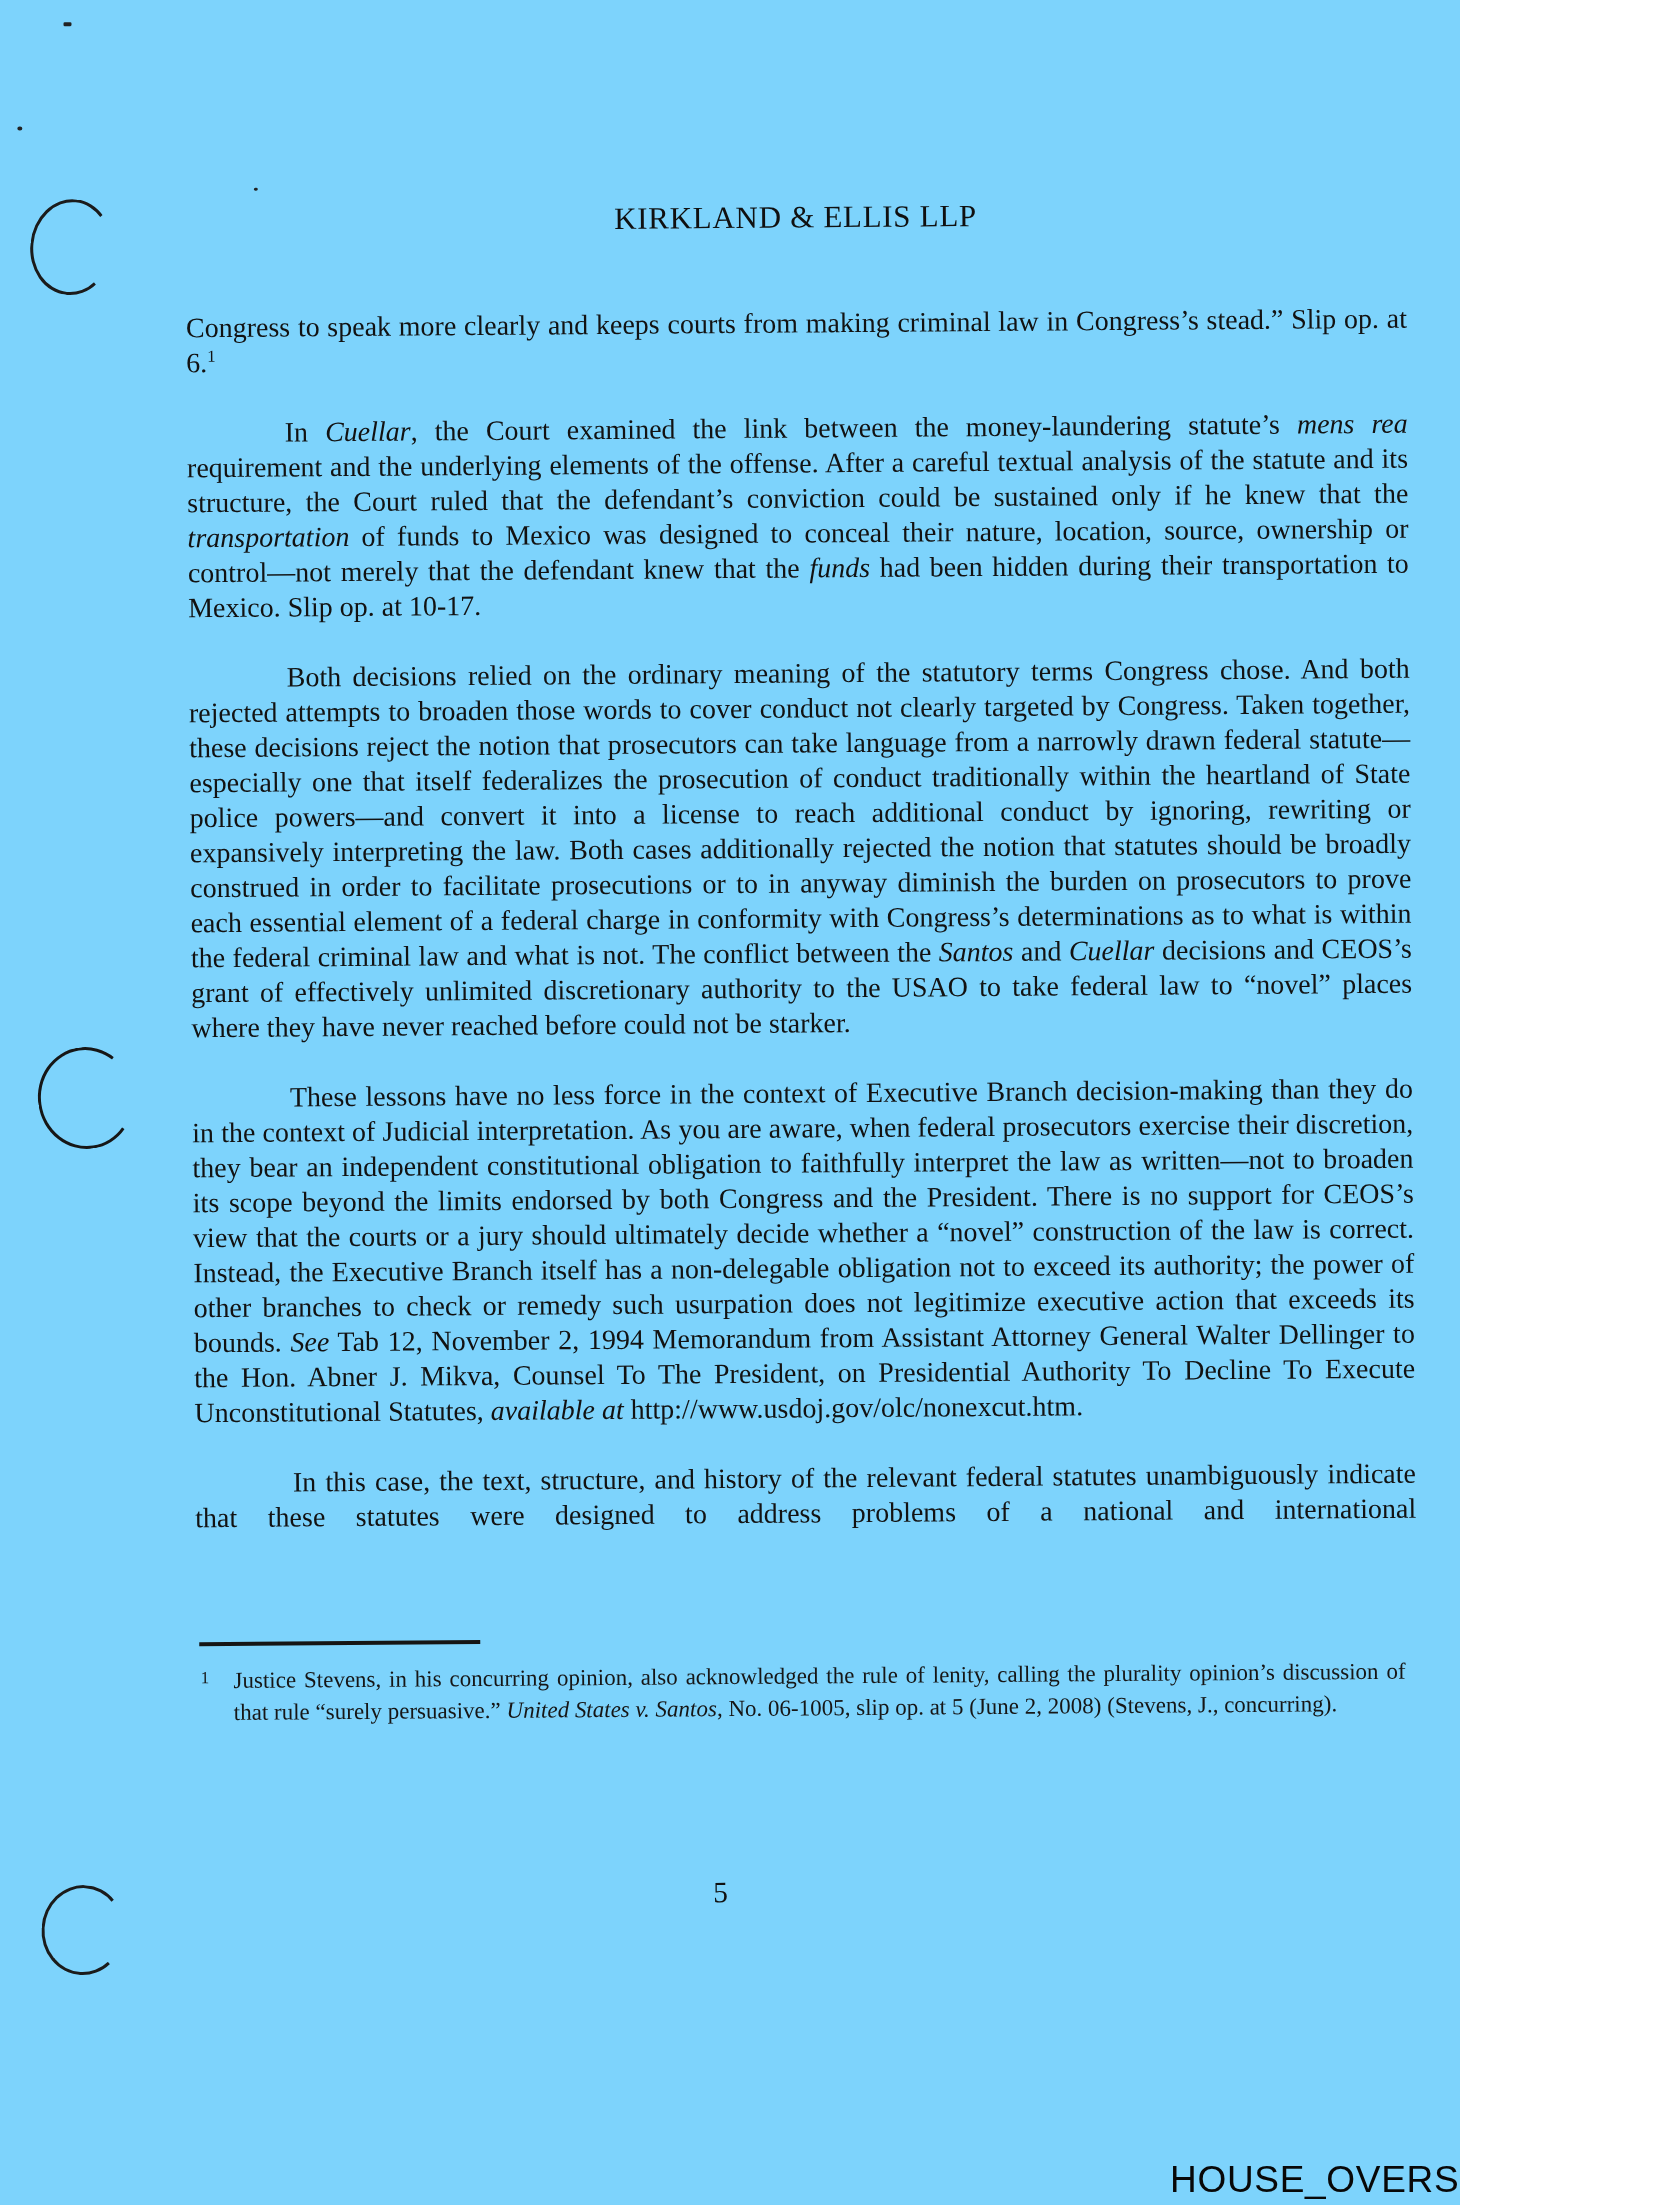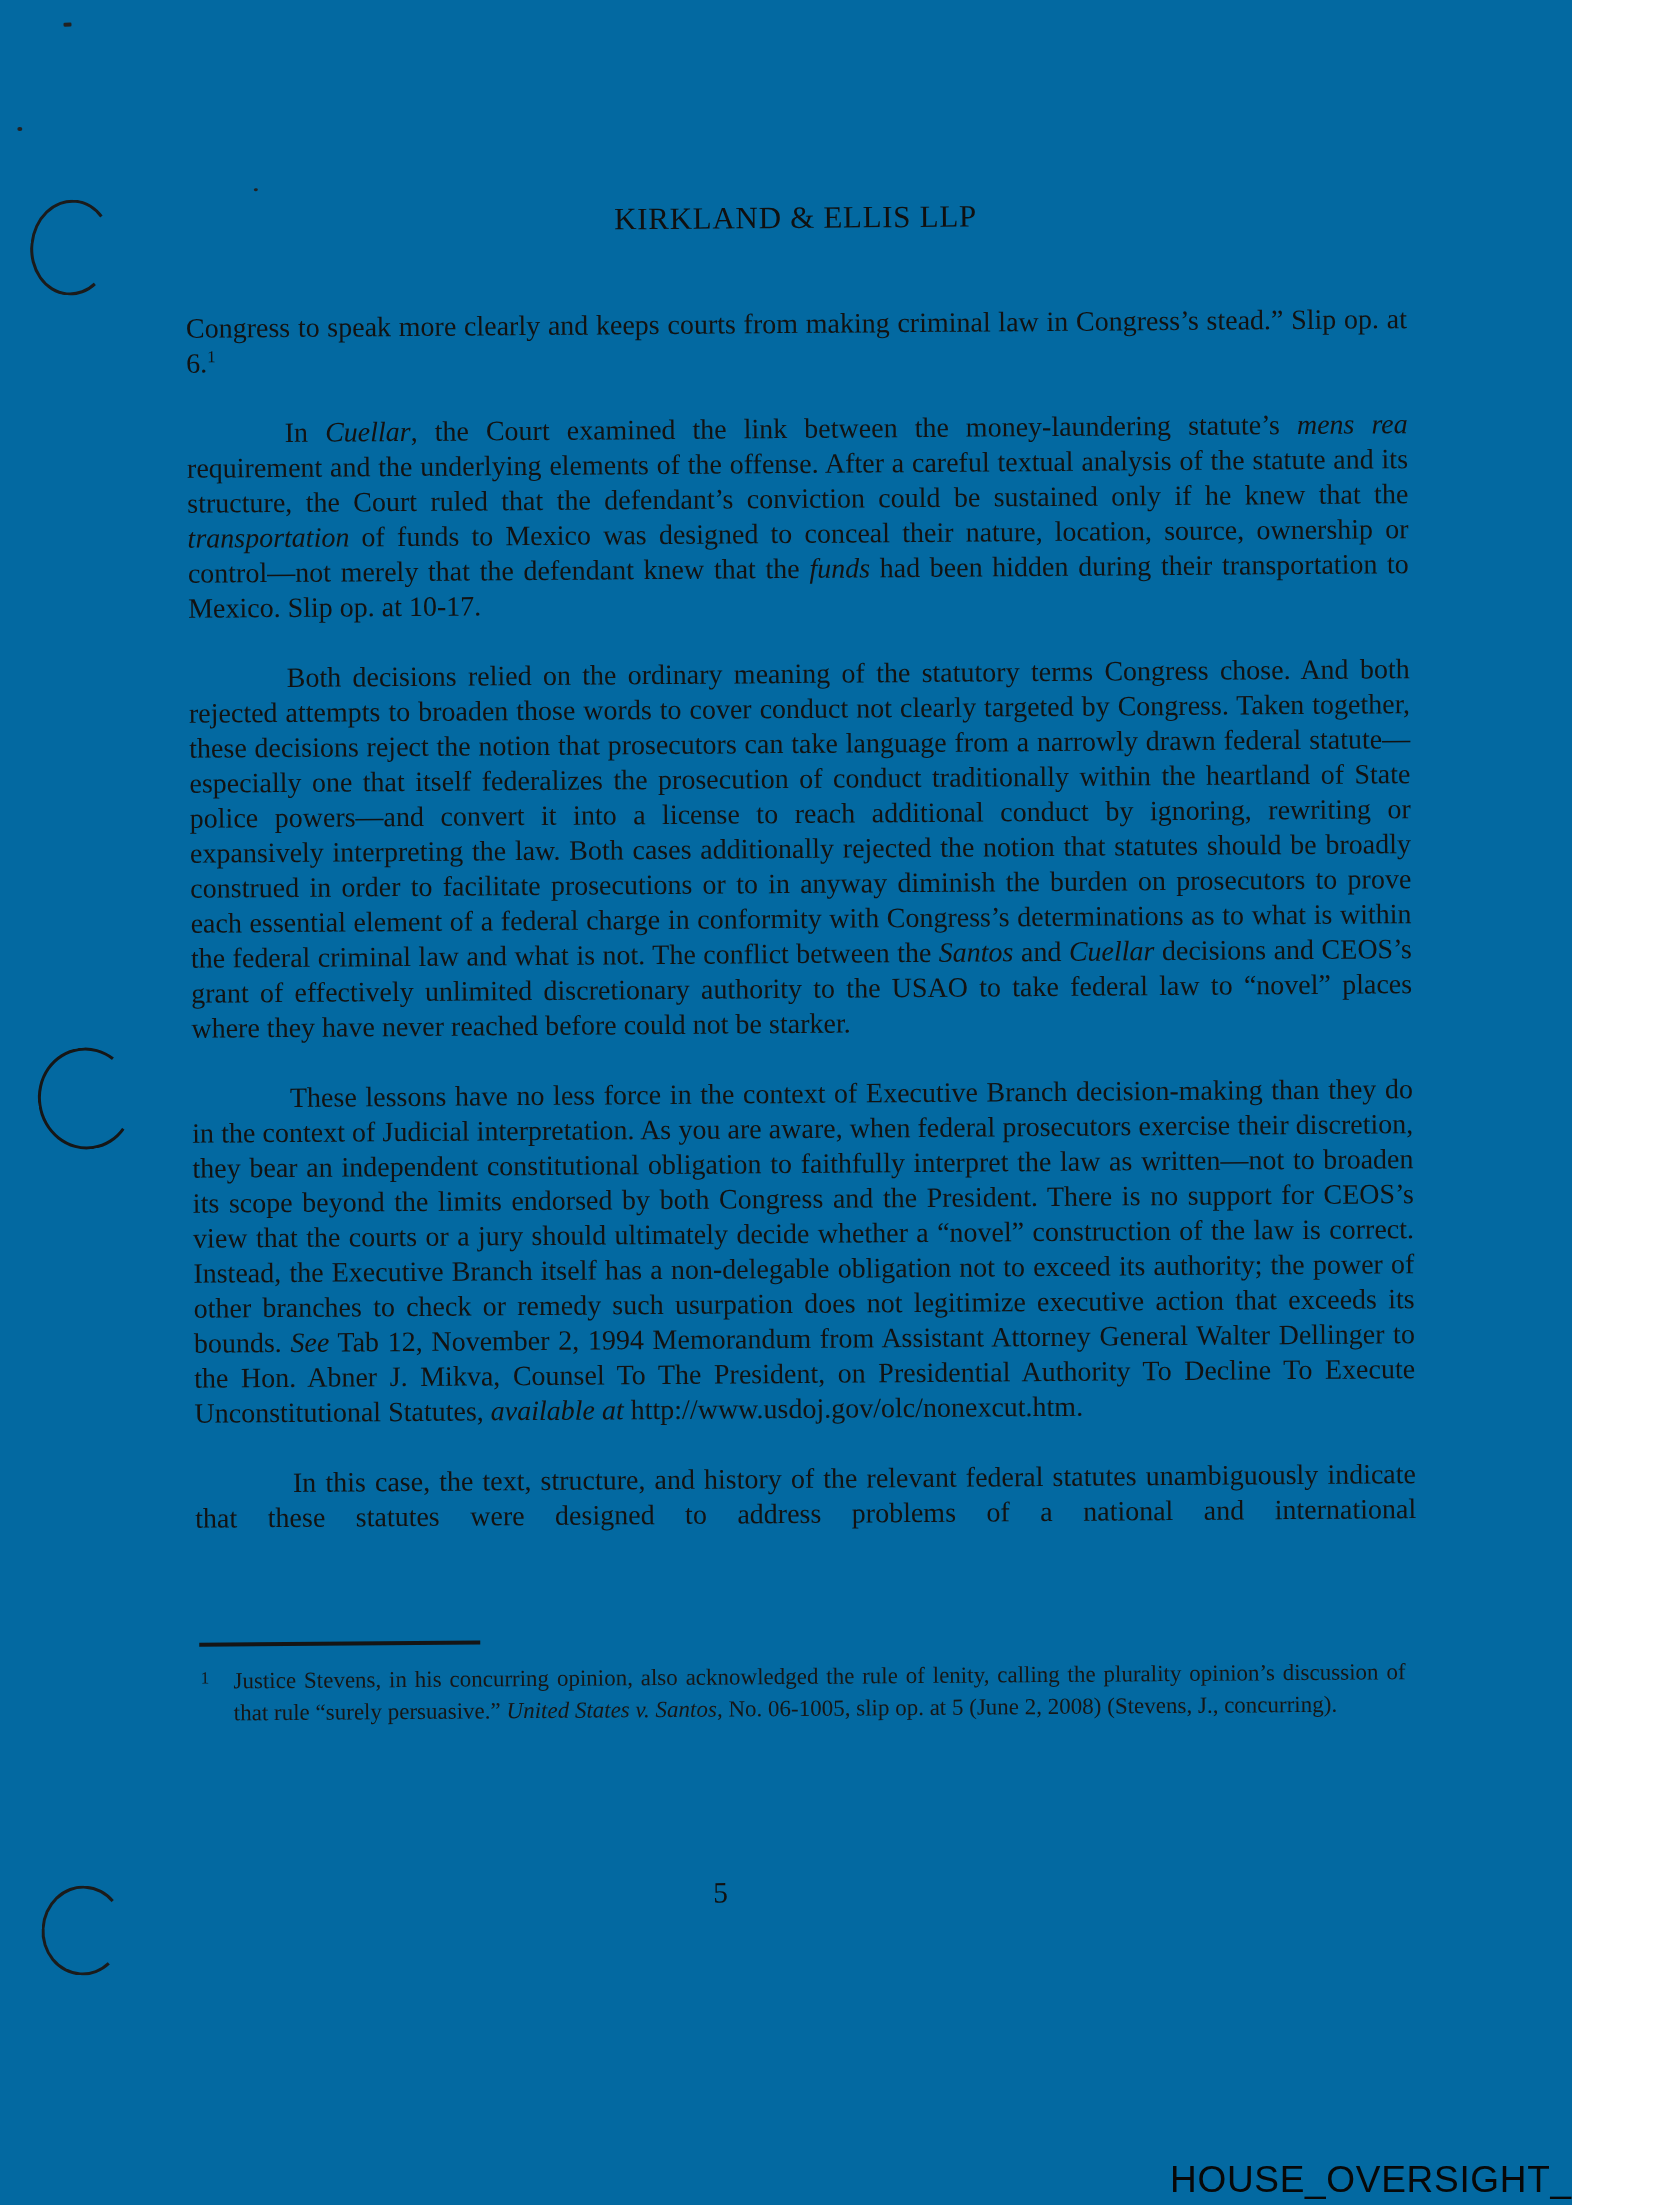--- a/index.html
+++ b/index.html
@@ -1,20 +1,20 @@
 <!DOCTYPE html>
 <html style="font-size:10.5px"><head>
 <meta charset="utf-8">
 <style>
   html, body { margin: 0; padding: 0; background: #ffffff; }
   .page {
     position: relative;
-    width: 1572px;
+    width: 1460px;
     height: 2205px;
-    background: #0369a1;
+    background: #7dd3fc;
     overflow: hidden;
     color: #141414;
     font-family: "Liberation Serif", serif;
   }
   
   .scan-layer {
     position: absolute;
     left: 0; top: 0; width: 100%; height: 100%;
     transform: rotate(-0.45deg);
     transform-origin: 50% 50%;

